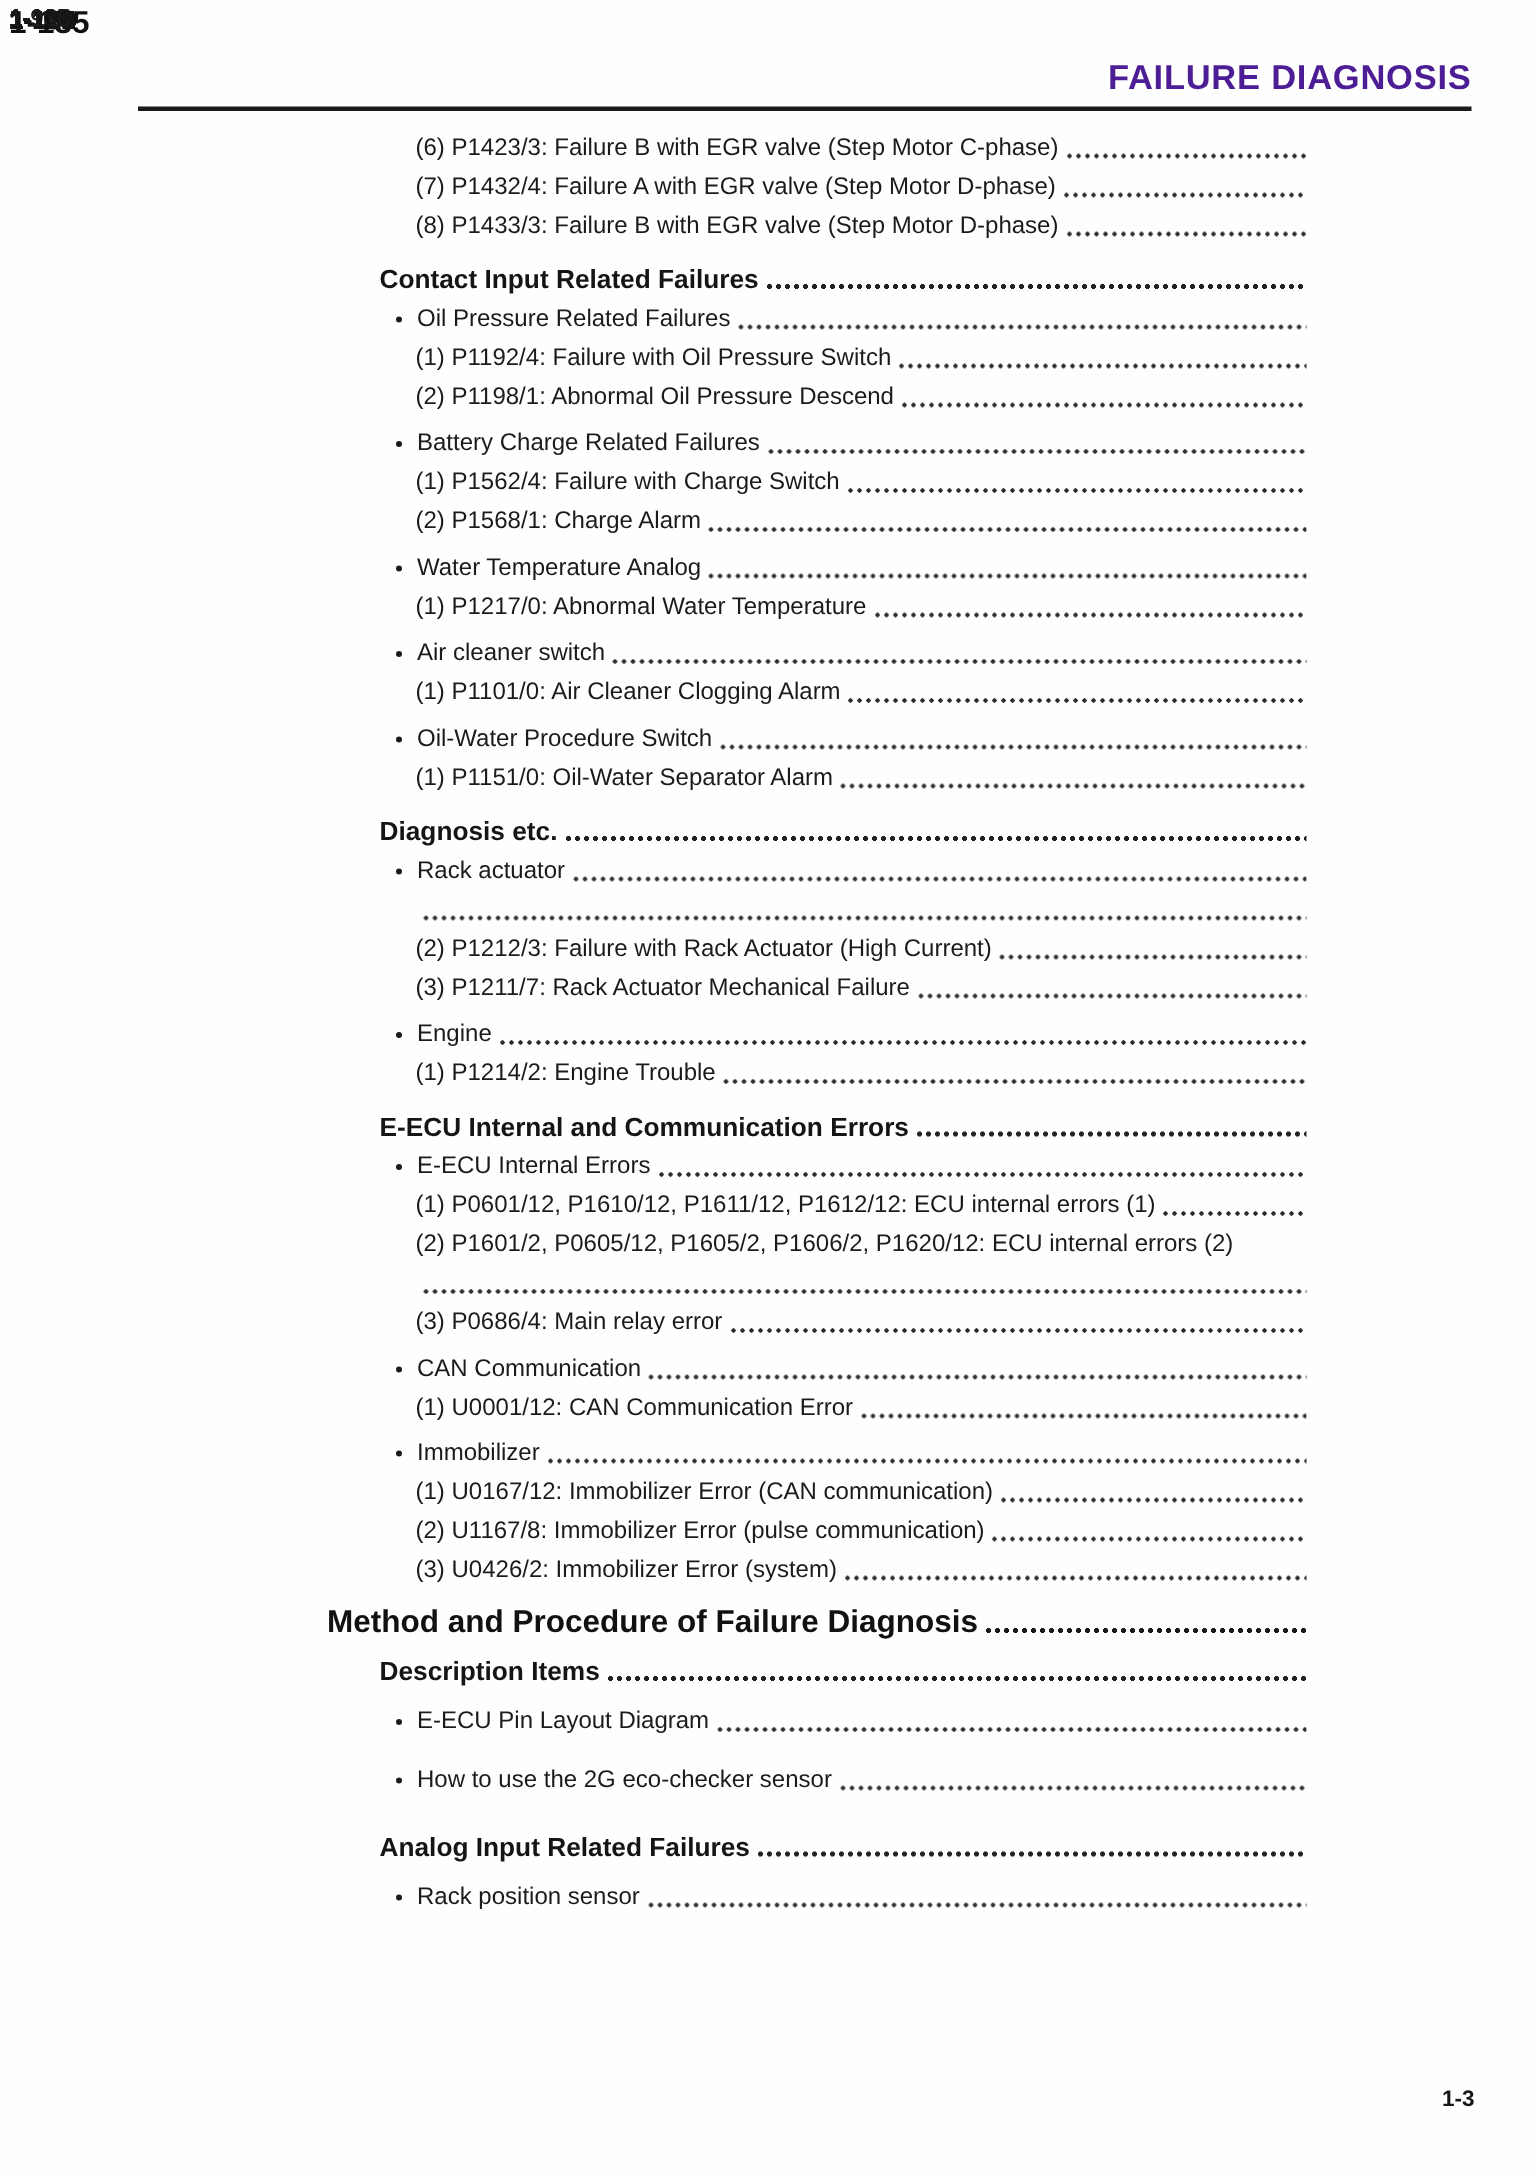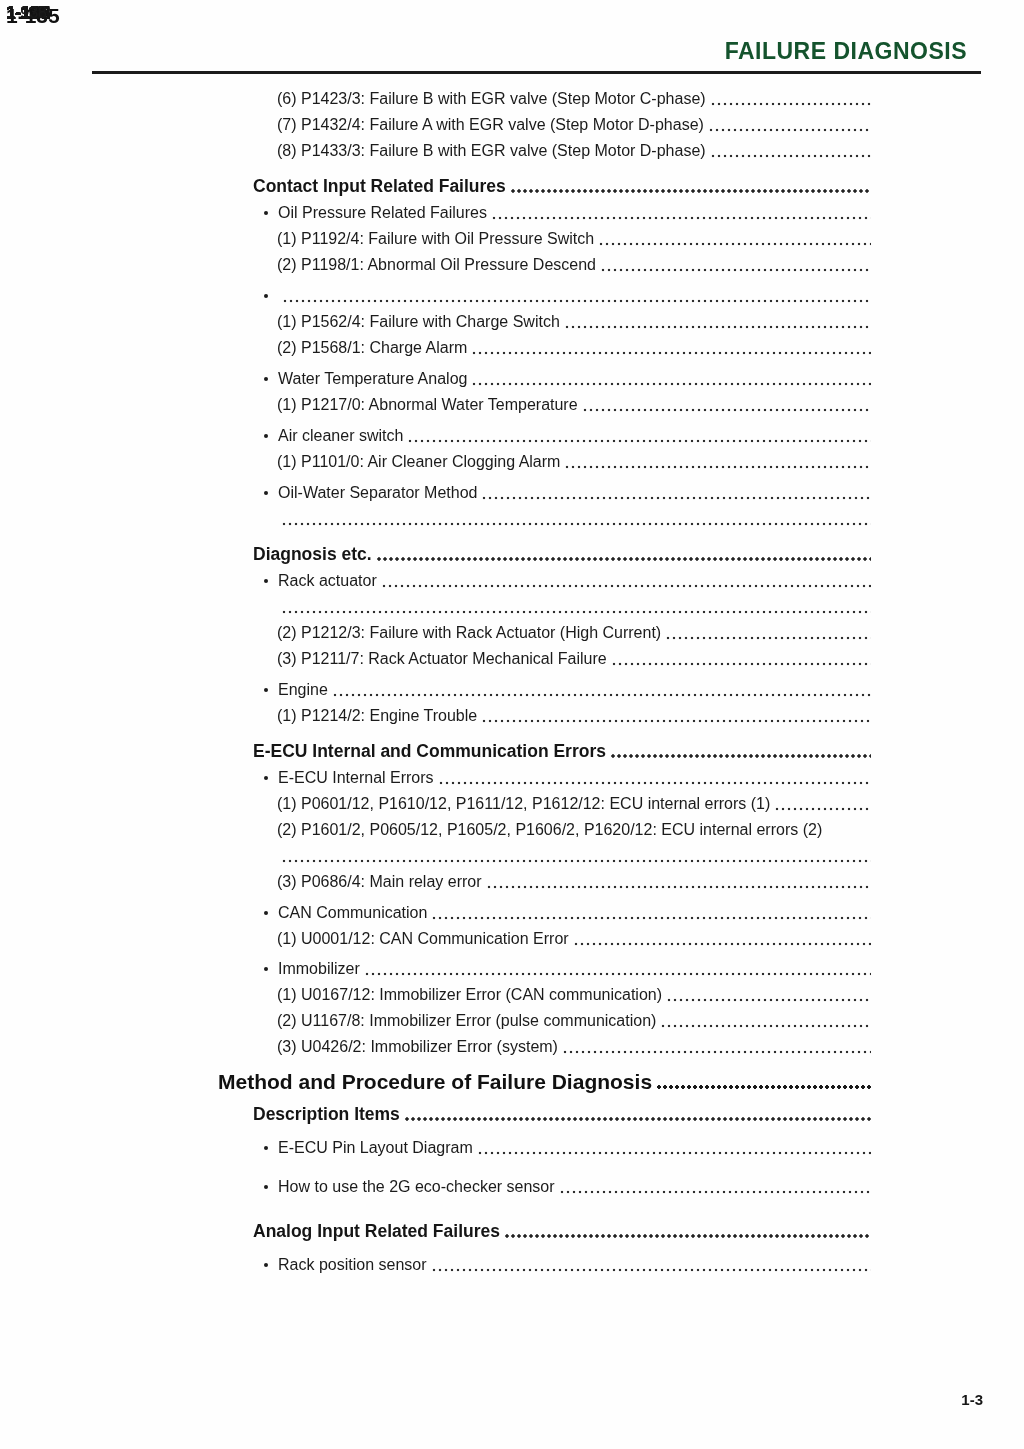--- a/index.html
+++ b/index.html
@@ -8,27 +8,27 @@
     background:#fefefe;
     font-family:"Liberation Sans", sans-serif;
     color:#1b1b1b;
     position:relative;
     overflow:hidden;
   }
   .page{position:absolute;inset:0;}
 
   
   .header-title{
-    margin:40px 57px 0 92px;
+    margin:40px 43px 0 92px;
     text-align:right;
     font-size:23px;
     font-weight:bold;
     letter-spacing:0.5px;
     line-height:1;
-    color:#14532d;
+    color:#4c1d95;
   }
   .header-rule{
     height:3px;
     background:#1b1b1b;
     margin:8px 43px 0 92px;
   }
 
   
   .toc{margin:0 151px 0 0;}
   .row{
@@ -132,20 +132,21 @@
         <span class="leader"></span>
         <span class="page">1-102</span>
       </div>
       <div class="row lvl-numbered">
         <span class="label">(2) P1198/1: Abnormal Oil Pressure Descend</span>
         <span class="leader"></span>
         <span class="page">1-104</span>
       </div>
       <div class="row lvl-bullet" style="margin-top: 5px;">
         <span class="bullet-dot"></span>
+        <span class="label">Battery Charge Related Failures</span>
         <span class="leader"></span>
         <span class="page">1-106</span>
       </div>
       <div class="row lvl-numbered">
         <span class="label">(1) P1562/4: Failure with Charge Switch</span>
         <span class="leader"></span>
         <span class="page">1-106</span>
       </div>
       <div class="row lvl-numbered">
         <span class="label">(2) P1568/1: Charge Alarm</span>
@@ -169,25 +170,26 @@
         <span class="leader"></span>
         <span class="page">1-112</span>
       </div>
       <div class="row lvl-numbered">
         <span class="label">(1) P1101/0: Air Cleaner Clogging Alarm</span>
         <span class="leader"></span>
         <span class="page">1-112</span>
       </div>
       <div class="row lvl-bullet" style="margin-top: 5px;">
         <span class="bullet-dot"></span>
-        <span class="label">Oil-Water Separator Method</span>
+        <span class="label">Oil-Water Procedure Switch</span>
         <span class="leader"></span>
         <span class="page">1-114</span>
       </div>
       <div class="row lvl-numbered">
+        <span class="label">(1) P1151/0: Oil-Water Separator Alarm</span>
         <span class="leader"></span>
         <span class="page">1-114</span>
       </div>
       <div class="row lvl-h2" style="margin-top: 9px;">
         <span class="label">Diagnosis etc.</span>
         <span class="leader"></span>
         <span class="page">1-116</span>
       </div>
       <div class="row lvl-bullet">
         <span class="bullet-dot"></span>

